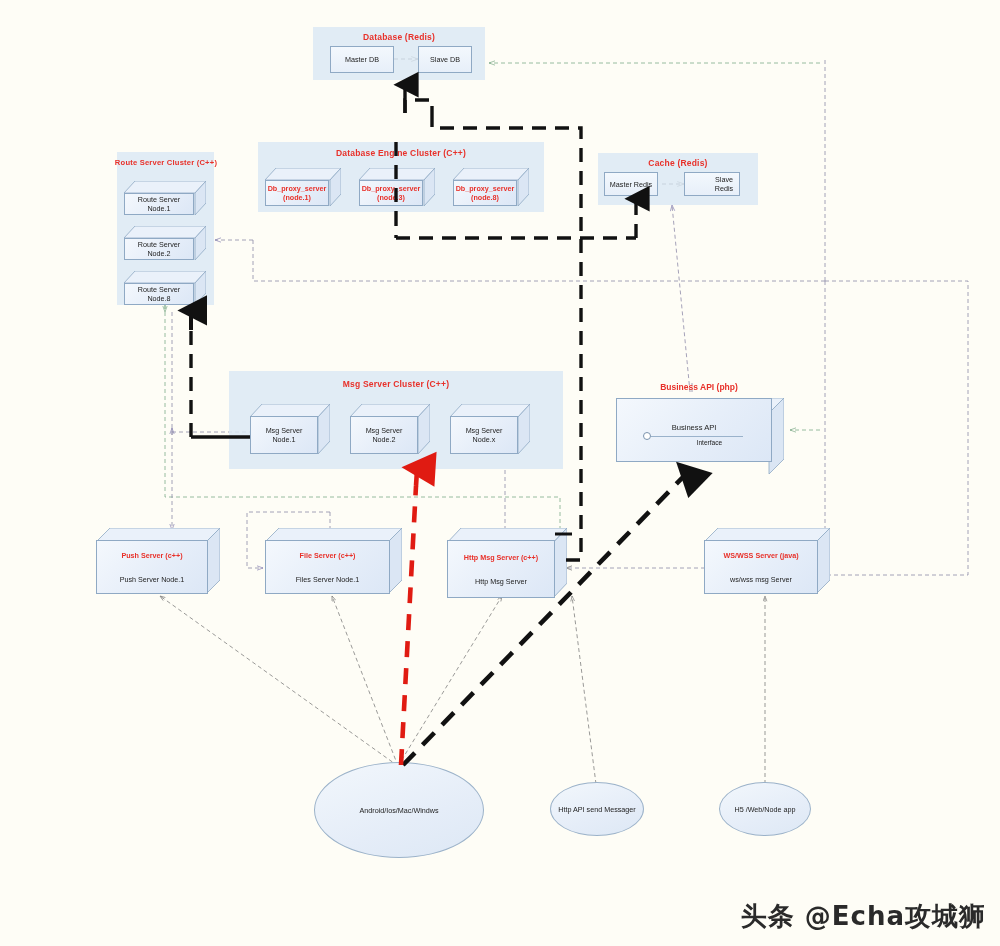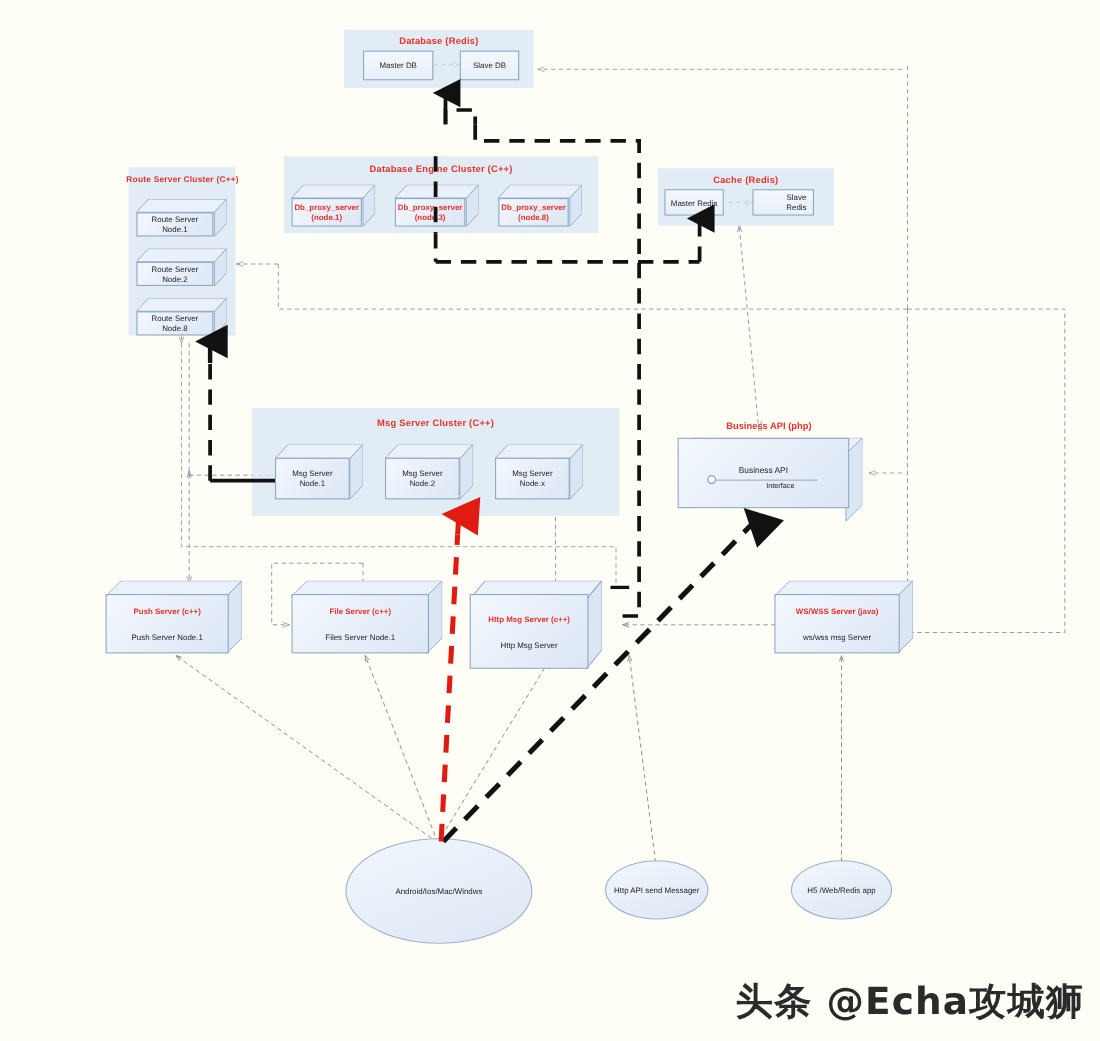--- a/index.html
+++ b/index.html
@@ -83,21 +83,21 @@
     font-size:7.2px;color:#222;
     box-sizing:border-box;
   }
 
   
   .flabel{position:absolute;font-size:8.5px;font-weight:bold;color:#e8312a;white-space:nowrap;}
 
   
   .watermark{
     position:absolute;right:14px;bottom:12px;
-    font-size:34px;font-weight:bold;color:#2a2a2a;
+    font-size:26px;font-weight:bold;color:#2a2a2a;
     font-family:"DejaVu Sans",sans-serif;
     letter-spacing:1px;white-space:nowrap;
   }
 </style>
 </head>
 <body>
 
 <div id="canvas">
 
   <svg class="svg-layer" viewBox="0 0 1000 946">
@@ -312,21 +312,21 @@
     <svg class="solid" viewBox="0 0 137 66" preserveAspectRatio="none">
       <polygon points="0,14 14,0 137,0 123,14" fill="#eaf1fa" stroke="#8fa9c4" stroke-width="0.8"></polygon>
       <polygon points="123,14 137,0 137,52 123,66" fill="#dbe6f4" stroke="#8fa9c4" stroke-width="0.8"></polygon>
     </svg>
     <div class="face">
       <span class="lbl red">File Server (c++)</span>
       <span class="lbl sub">Files Server Node.1</span>
     </div>
   </div>
 
-  <div class="node3d" style="left:427px;top:528px;width:120px;height:80px;">
+  <div class="node3d" style="left:447px;top:528px;width:120px;height:70px;">
     <svg class="solid" viewBox="0 0 120 66" preserveAspectRatio="none">
       <polygon points="0,14 14,0 120,0 106,14" fill="#eaf1fa" stroke="#8fa9c4" stroke-width="0.8"></polygon>
       <polygon points="106,14 120,0 120,52 106,66" fill="#dbe6f4" stroke="#8fa9c4" stroke-width="0.8"></polygon>
     </svg>
     <div class="face">
       <span class="lbl red">Http Msg Server (c++)</span>
       <span class="lbl sub">Http Msg Server</span>
     </div>
   </div>
 
@@ -341,21 +341,21 @@
     </div>
   </div>
 
   <div class="ellipse" style="left:314px;top:762px;width:170px;height:96px;">
     <span>Android/Ios/Mac/Windws</span>
   </div>
   <div class="ellipse" style="left:550px;top:782px;width:94px;height:54px;">
     <span>Http API send Messager</span>
   </div>
   <div class="ellipse" style="left:719px;top:782px;width:92px;height:54px;">
-    <span>H5 /Web/Redis app</span>
+    <span>H5 /Web/Node app</span>
   </div>
 
   <svg class="svg-layer" viewBox="0 0 1000 946">
     <defs>
       <marker id="arrBlackBig" markerWidth="9" markerHeight="9" refX="4" refY="4" orient="auto">
         <path d="M0.6,8 L4.4,0.6 L8.2,8 Z" fill="#111"></path>
       </marker>
       <marker id="arrRedBig" markerWidth="9" markerHeight="9" refX="4" refY="4" orient="auto">
         <path d="M0.6,8 L4.4,0.6 L8.2,8 Z" fill="#e01b12"></path>
       </marker>

